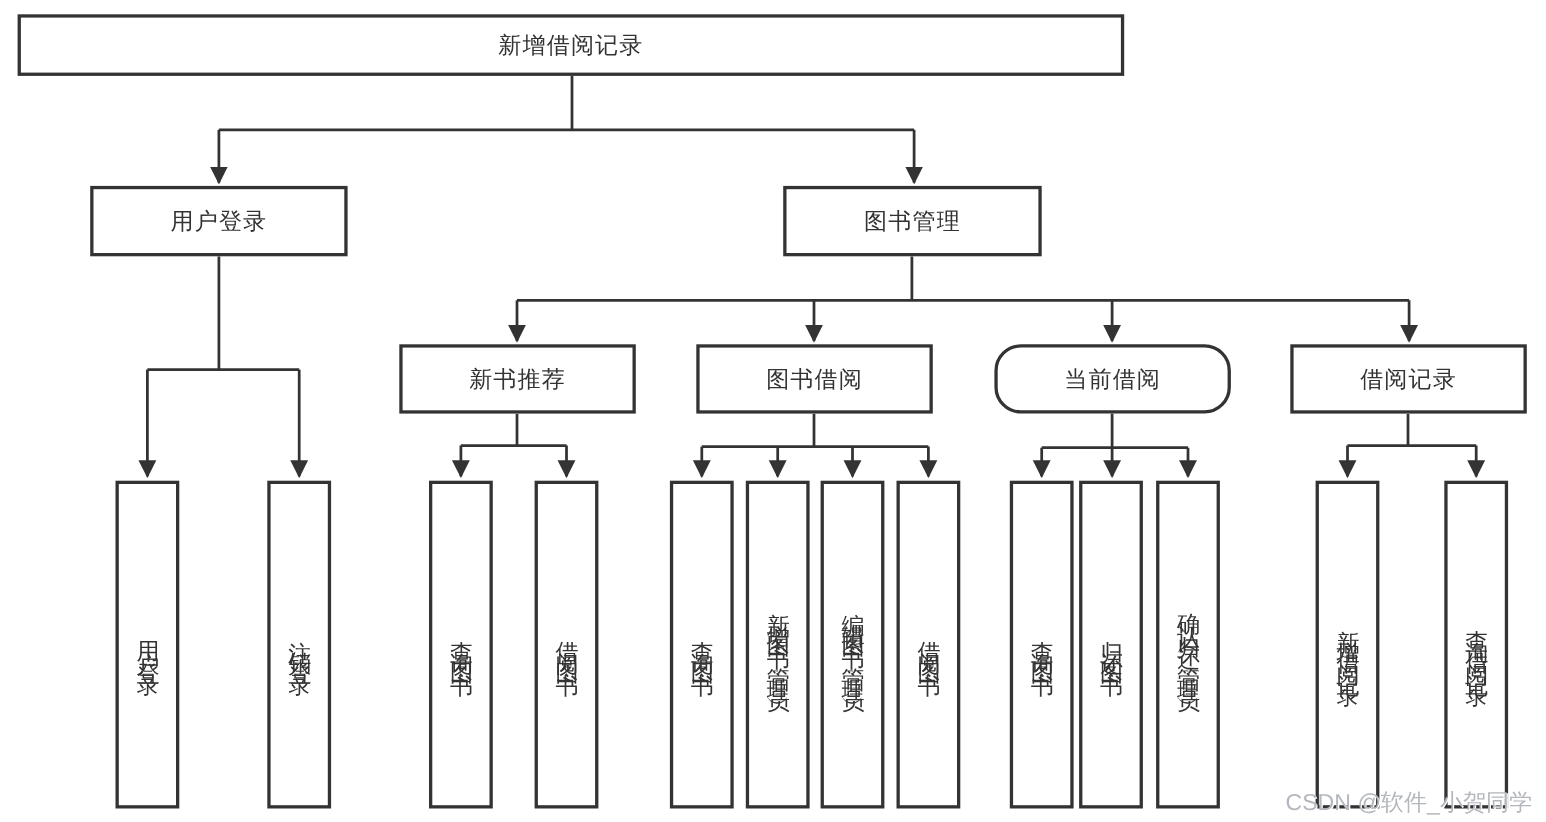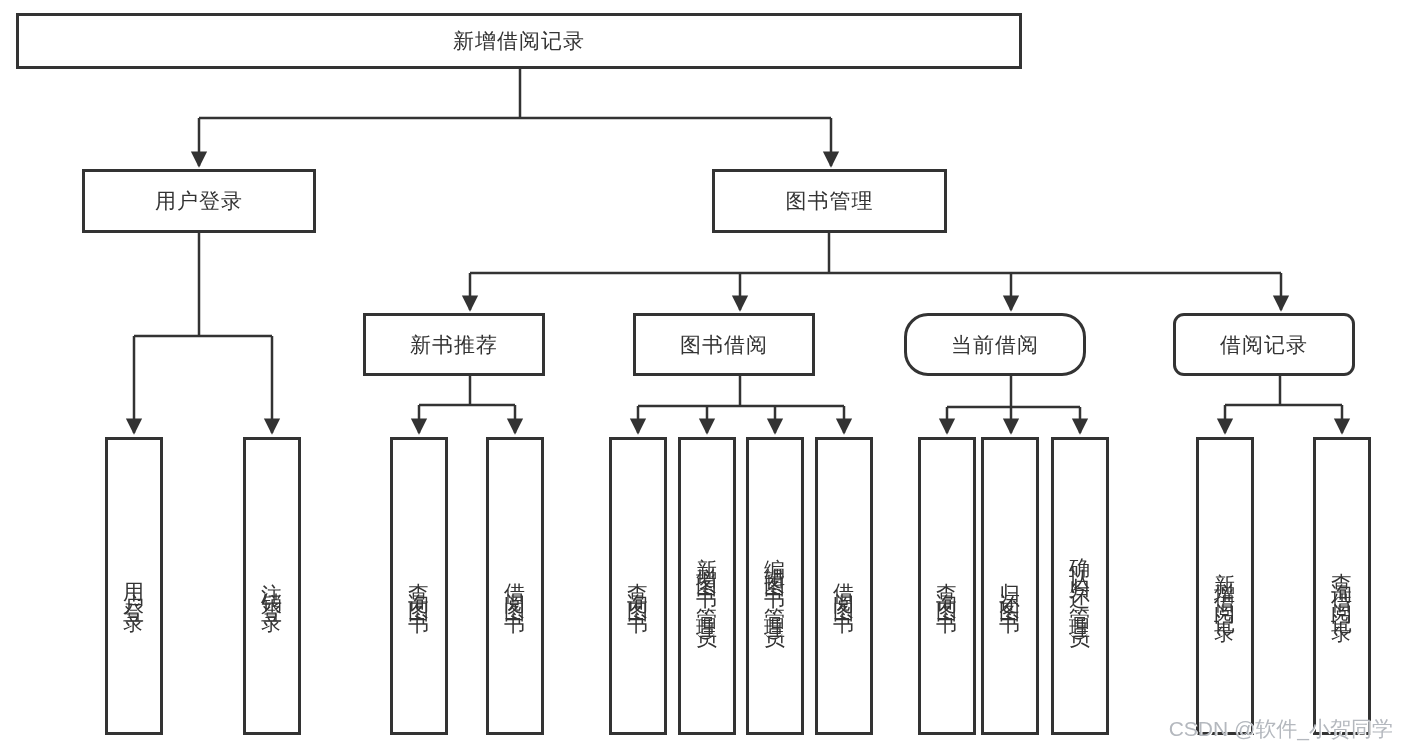--- a/index.html
+++ b/index.html
@@ -40,25 +40,25 @@
     text-orientation: mixed;
     font-size: 21px;
     letter-spacing: 10px;
     line-height: 1;
     color: #333333;
     max-height: 292px;
   }
   .root-box   { left: 16px;  top: 13px;  width: 1006px; height: 56px; }
   .box-login  { left: 82px;  top: 169px; width: 234px;  height: 64px; }
   .box-mgmt   { left: 712px; top: 169px; width: 235px;  height: 64px; }
-  .l3 { top: 313px; height: 63px; width: 182px; text-align: right; }
+  .l3 { top: 313px; height: 63px; width: 215px; text-align: right; }
   .box-rec    { left: 363px; }
   .box-bor    { left: 633px; }
   .box-cur    { left: 904px; border-radius: 24px; }
-  .box-hist   { left: 1173px; border-radius: 11px; }
+  .box-hist   { left: 1173px; }
   .lf-login0 { left: 105px; }
   .lf-login1 { left: 243px; }
   .lf-rec0   { left: 390px; }
   .lf-rec1   { left: 486px; }
   .lf-bor0   { left: 609px; }
   .lf-bor1   { left: 678px; }
   .lf-bor2   { left: 746px; }
   .lf-bor3   { left: 815px; }
   .lf-cur0   { left: 918px; }
   .lf-cur1   { left: 981px; }

